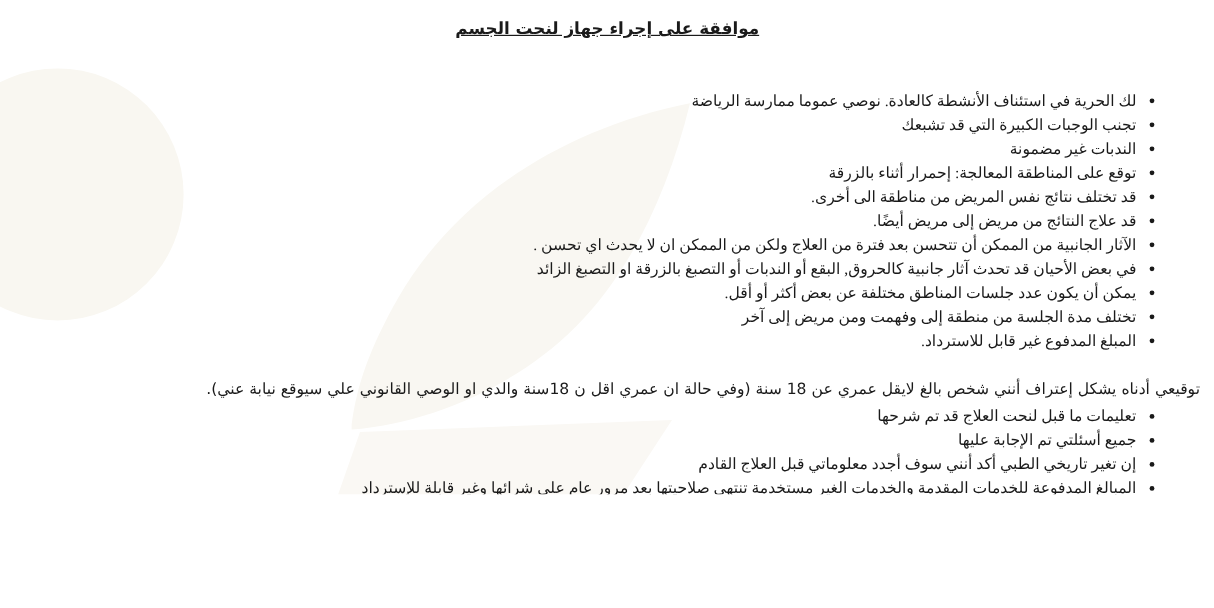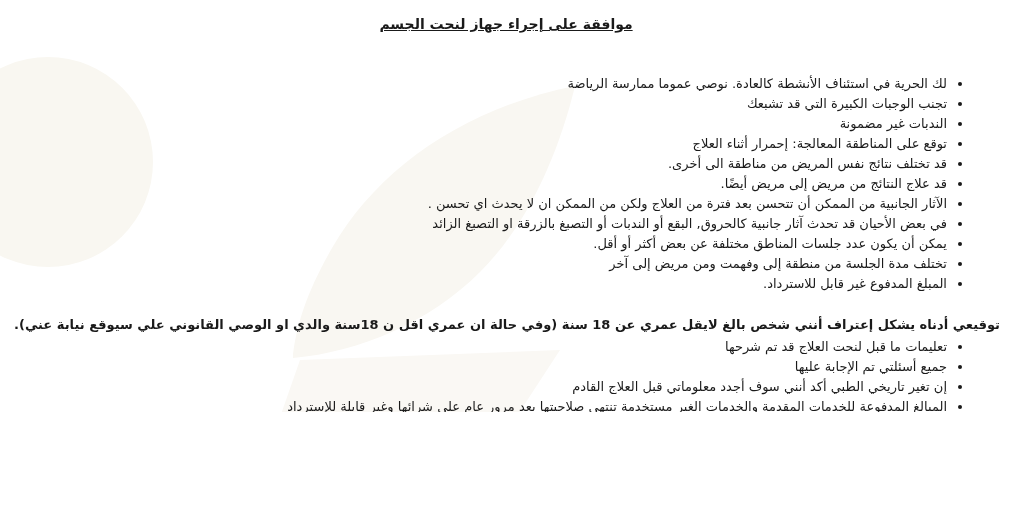--- a/index.html
+++ b/index.html
@@ -42,29 +42,29 @@
     margin: 0 38px 0 0;
     padding: 0 15px 0 0;
     font-size: 13px;
     line-height: 20px;
     list-style: disc;
     list-style-position: outside;
   }
   .doc-list li {
     white-space: nowrap;
     overflow: visible;
+    font-family: Liberation Serif, serif;
   }
   .list-one { margin-top: 39px; }
   .paragraph {
     margin: 21px 0 0 0;
     font-size: 13px;
     line-height: 20px;
     white-space: nowrap;
     text-align: right;
-    font-weight: bold;
   }
   .list-two { margin-top: 2px; }
   .closing { margin-top: 18px; }
 </style>
 </head>
 <body>
 
 <div class="page">
 
   <svg class="watermark" viewBox="0 0 1012 507" xmlns="http://www.w3.org/2000/svg" aria-hidden="true">
@@ -75,21 +75,21 @@
   </svg>
 
   <div class="content">
 
     <h1 class="title">موافقة على إجراء جهاز لنحت الجسم</h1>
 
     <ul class="doc-list list-one">
       <li>لك الحرية في استئناف الأنشطة كالعادة. نوصي عموما ممارسة الرياضة</li>
       <li>تجنب الوجبات الكبيرة التي قد تشبعك</li>
       <li>الندبات غير مضمونة</li>
-      <li>توقع على المناطقة المعالجة: إحمرار أثناء العلاج</li>
+      <li>توقع على المناطقة المعالجة: إحمرار أثناء بالزرقة</li>
       <li>قد تختلف نتائج نفس المريض من مناطقة الى أخرى.</li>
       <li>قد علاج النتائج من مريض إلى مريض أيضًا.</li>
       <li>الآثار الجانبية من الممكن أن تتحسن بعد فترة من العلاج ولكن من الممكن ان لا يحدث اي تحسن .</li>
       <li>في بعض الأحيان قد تحدث آثار جانبية كالحروق, البقع أو الندبات أو التصبغ بالزرقة او التصبغ الزائد</li>
       <li>يمكن أن يكون عدد جلسات المناطق مختلفة عن بعض أكثر أو أقل.</li>
       <li>تختلف مدة الجلسة من منطقة إلى وفهمت ومن مريض إلى آخر</li>
       <li>المبلغ المدفوع غير قابل للاسترداد.</li>
     </ul>
 
     <p class="paragraph">توقيعي أدناه يشكل إعتراف أنني شخص بالغ لايقل عمري عن 18 سنة (وفي حالة ان عمري اقل ن 18سنة والدي او الوصي القانوني علي سيوقع نيابة عني).</p>

